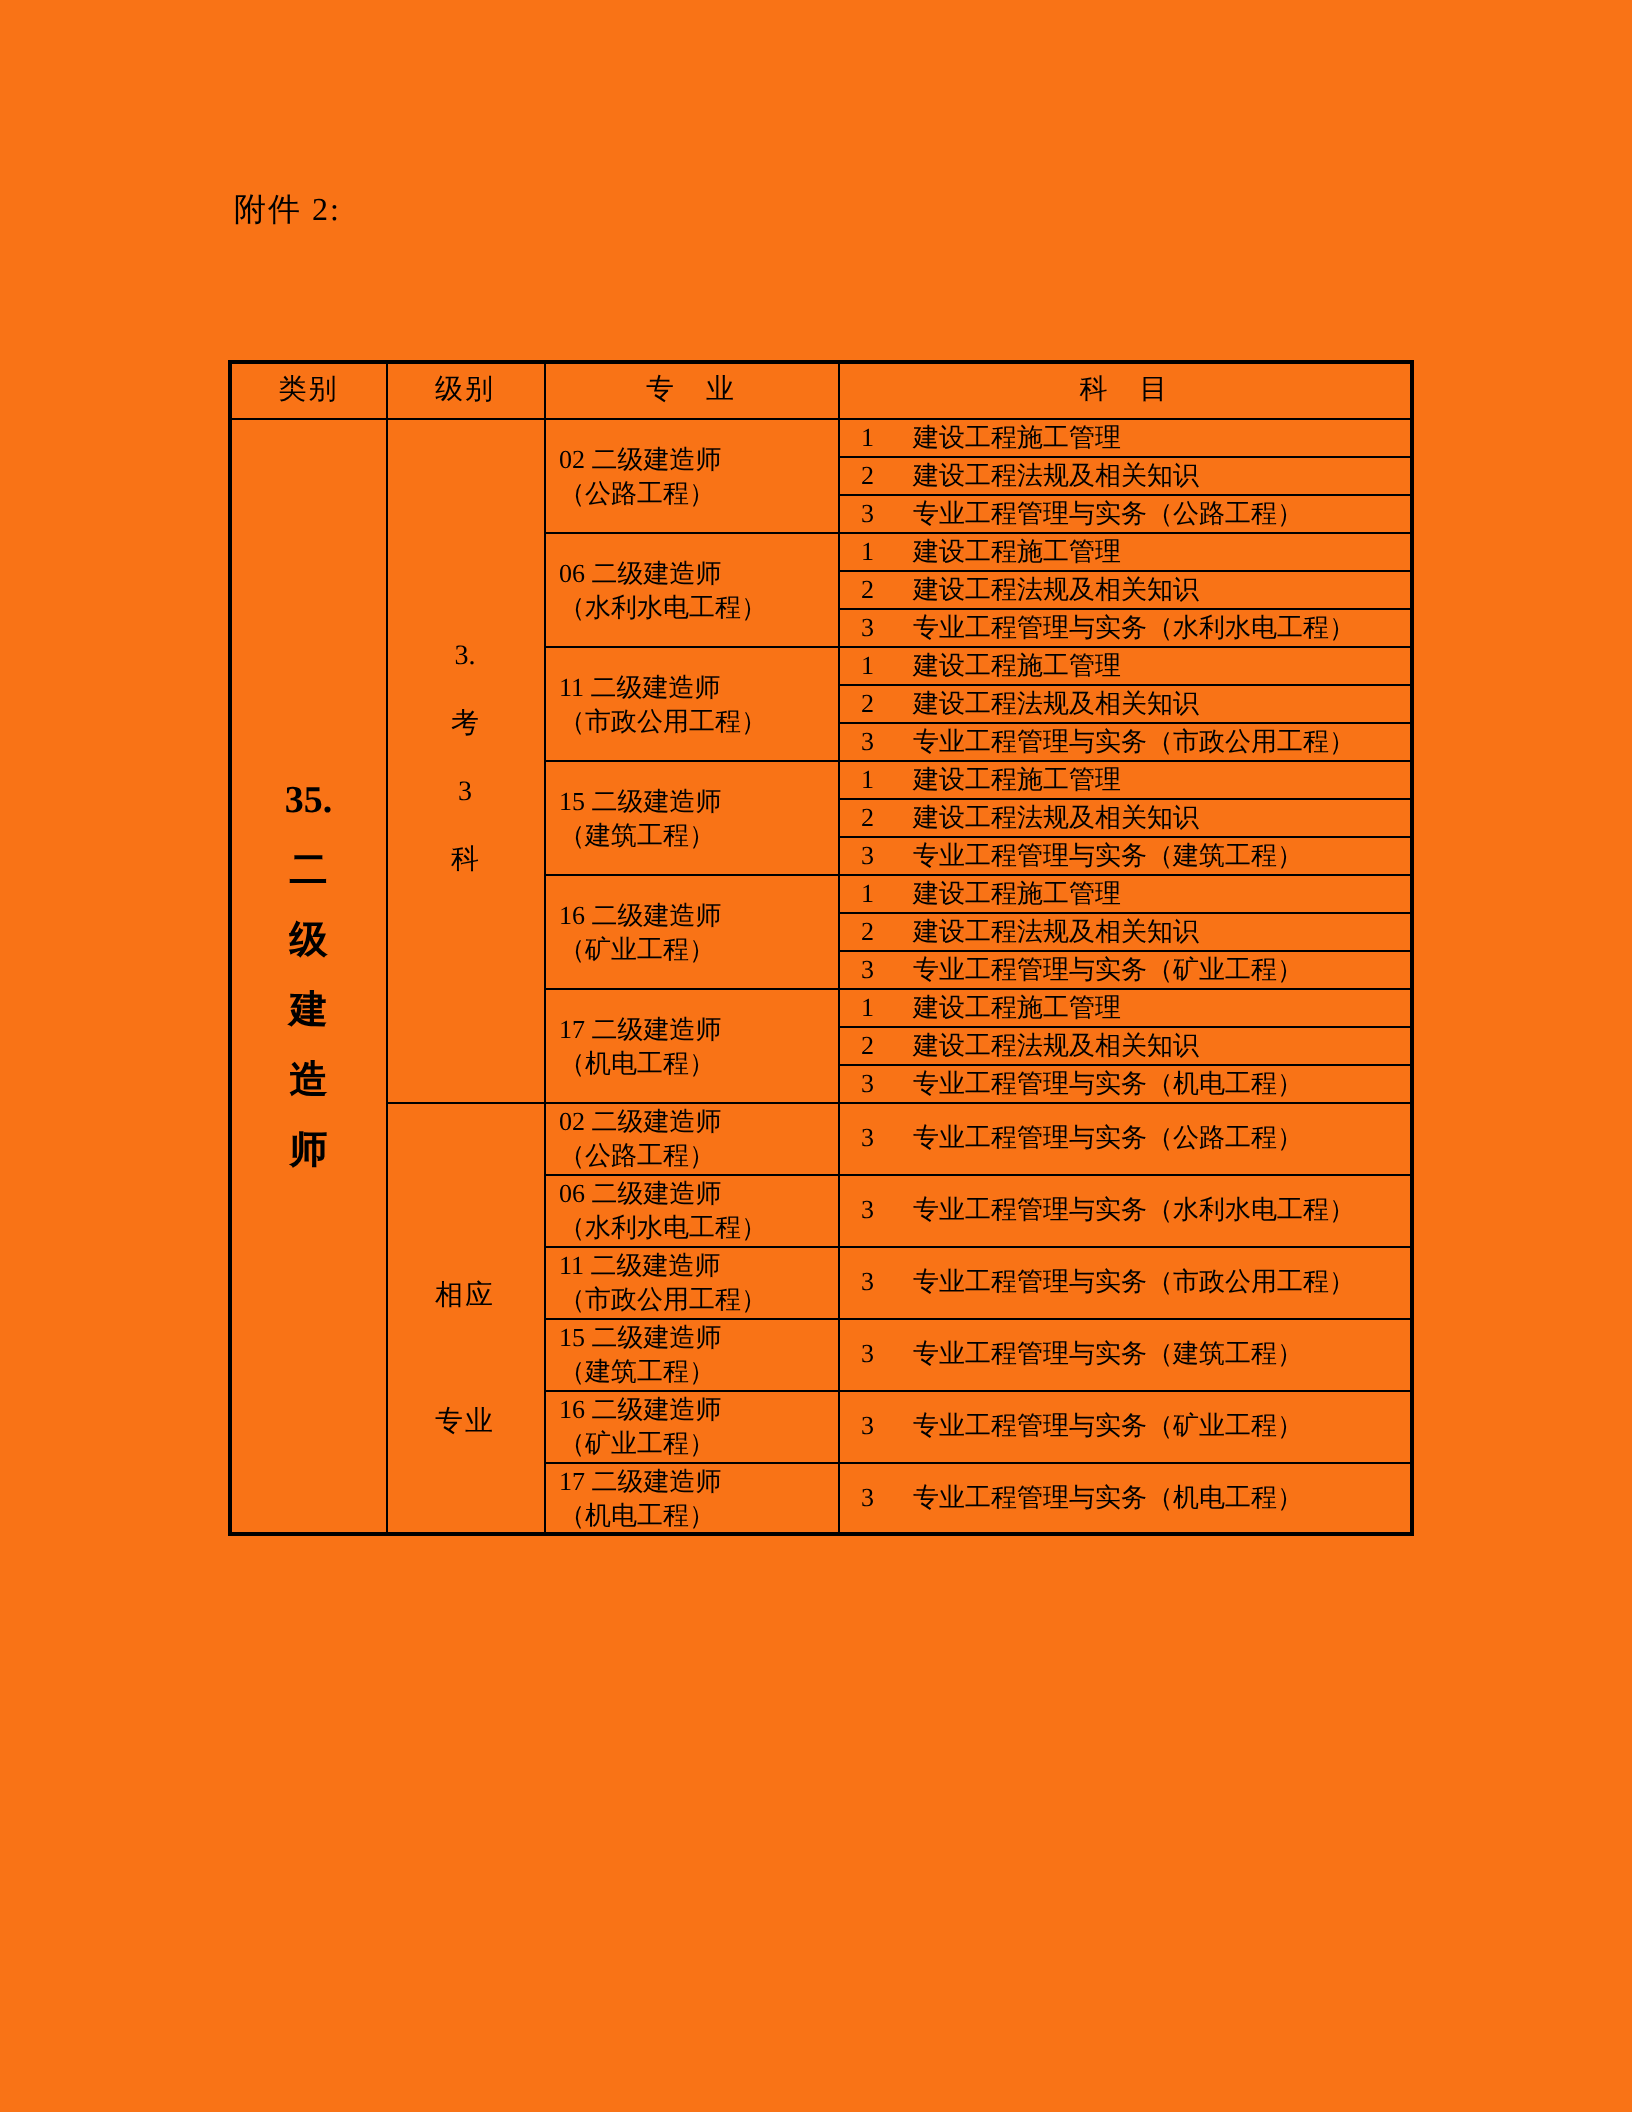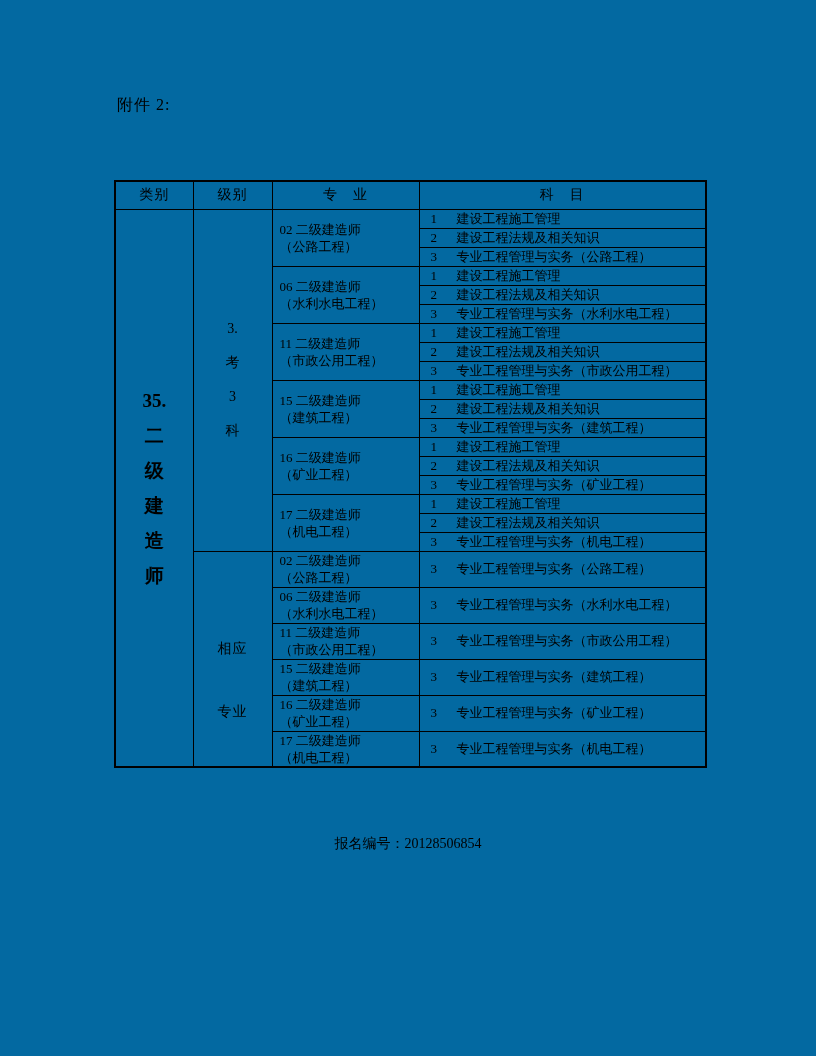--- a/index.html
+++ b/index.html
@@ -4,21 +4,21 @@
 <style>
   * { margin: 0; padding: 0; box-sizing: border-box; }
   html, body { background: #fff; }
   body {
     width: 816px; height: 1056px;
     font-family: "Liberation Serif", "DejaVu Serif", serif;
     color: #000;
     position: relative;
     overflow: hidden;
   }
-  .doc { position: relative; width: 816px; height: 1056px; background: #0369a1; }
+  .doc { position: relative; width: 816px; height: 1056px; background: #f97316; }
 
   .attachment {
     position: absolute; left: 117px; top: 95px;
     font-size: 16px; letter-spacing: 1px;
   }
   .title {
     position: absolute; left: 0; top: 126px; width: 100%;
     text-align: center; font-size: 19px; font-weight: bold;
     letter-spacing: 2px;
   }
@@ -222,15 +222,14 @@
         <tr class="row-s2">
           <td class="spec-cell" rowspan="1">
             <div class="spec-name">17 二级建造师</div>
             <div class="spec-paren">（机电工程）</div>
           </td>
           <td class="subj-cell"><span class="subj-num">3</span><span class="subj-title">专业工程管理与实务（机电工程）</span></td>
         </tr>
       </tbody>
   </table>
 
-  <div class="footer">报名编号：20128506854</div>
 
 </div>
 
 </body></html>

